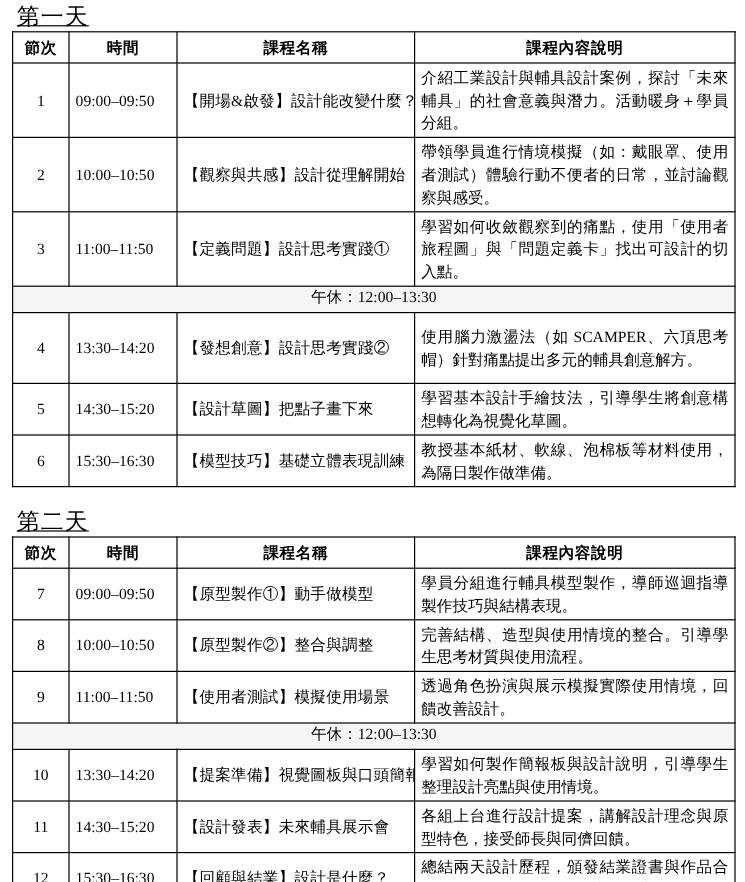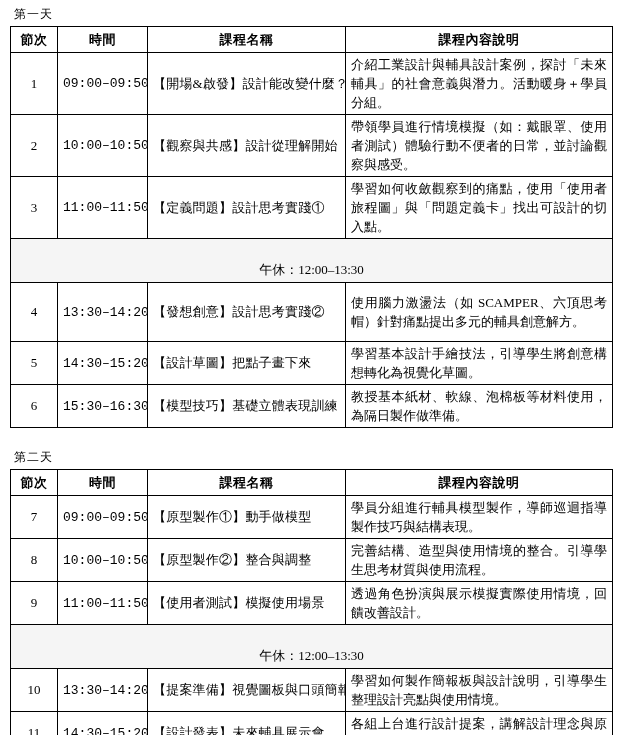--- a/index.html
+++ b/index.html
@@ -11,24 +11,25 @@
   }
   .page {
     width: 621px;
     height: 735px;
     box-sizing: border-box;
     padding: 7px 9px 0 10px;
     background: #ffffff;
     overflow: hidden;
   }
   .day-title {
-    font-size: 12px;
+    font-size: 19px;
     line-height: 15px;
     margin: 0 0 4px 4px;
     letter-spacing: 1px;
+    text-decoration: underline;
   }
   .day + .day { margin-top: 22px; }
   table.schedule {
     border-collapse: collapse;
     table-layout: fixed;
     width: 602px;
   }
   table.schedule th,
   table.schedule td {
     border: 1px solid #000000;
@@ -44,39 +45,38 @@
   }
   td.c-session {
     text-align: center;
     font-size: 13px;
     padding: 2px;
   }
   td.c-time {
     font-size: 13px;
     padding: 2px 4px 2px 5px;
     white-space: nowrap;
-    font-family: Liberation Mono, monospace;
   }
   td.c-name {
     font-size: 13px;
     padding: 2px 2px 2px 5px;
     white-space: nowrap;
     overflow: hidden;
     letter-spacing: 0.2px;
   }
   td.c-desc {
     font-size: 13px;
     line-height: 19px;
     padding: 2px 5px;
     text-align: justify;
   }
   tr.lunch-row td {
     text-align: center;
     font-size: 13px;
-    padding: 22px 0 3px 0;
+    padding: 0 0 3px 0;
     background: #f5f5f5;
   }
   tr.body-row-3 td.c-desc { height: 59px; }
   tr.body-row-2 td.c-desc { height: 40px; }
 </style>
 </head>
 <body>
 
 <div class="page">
 

